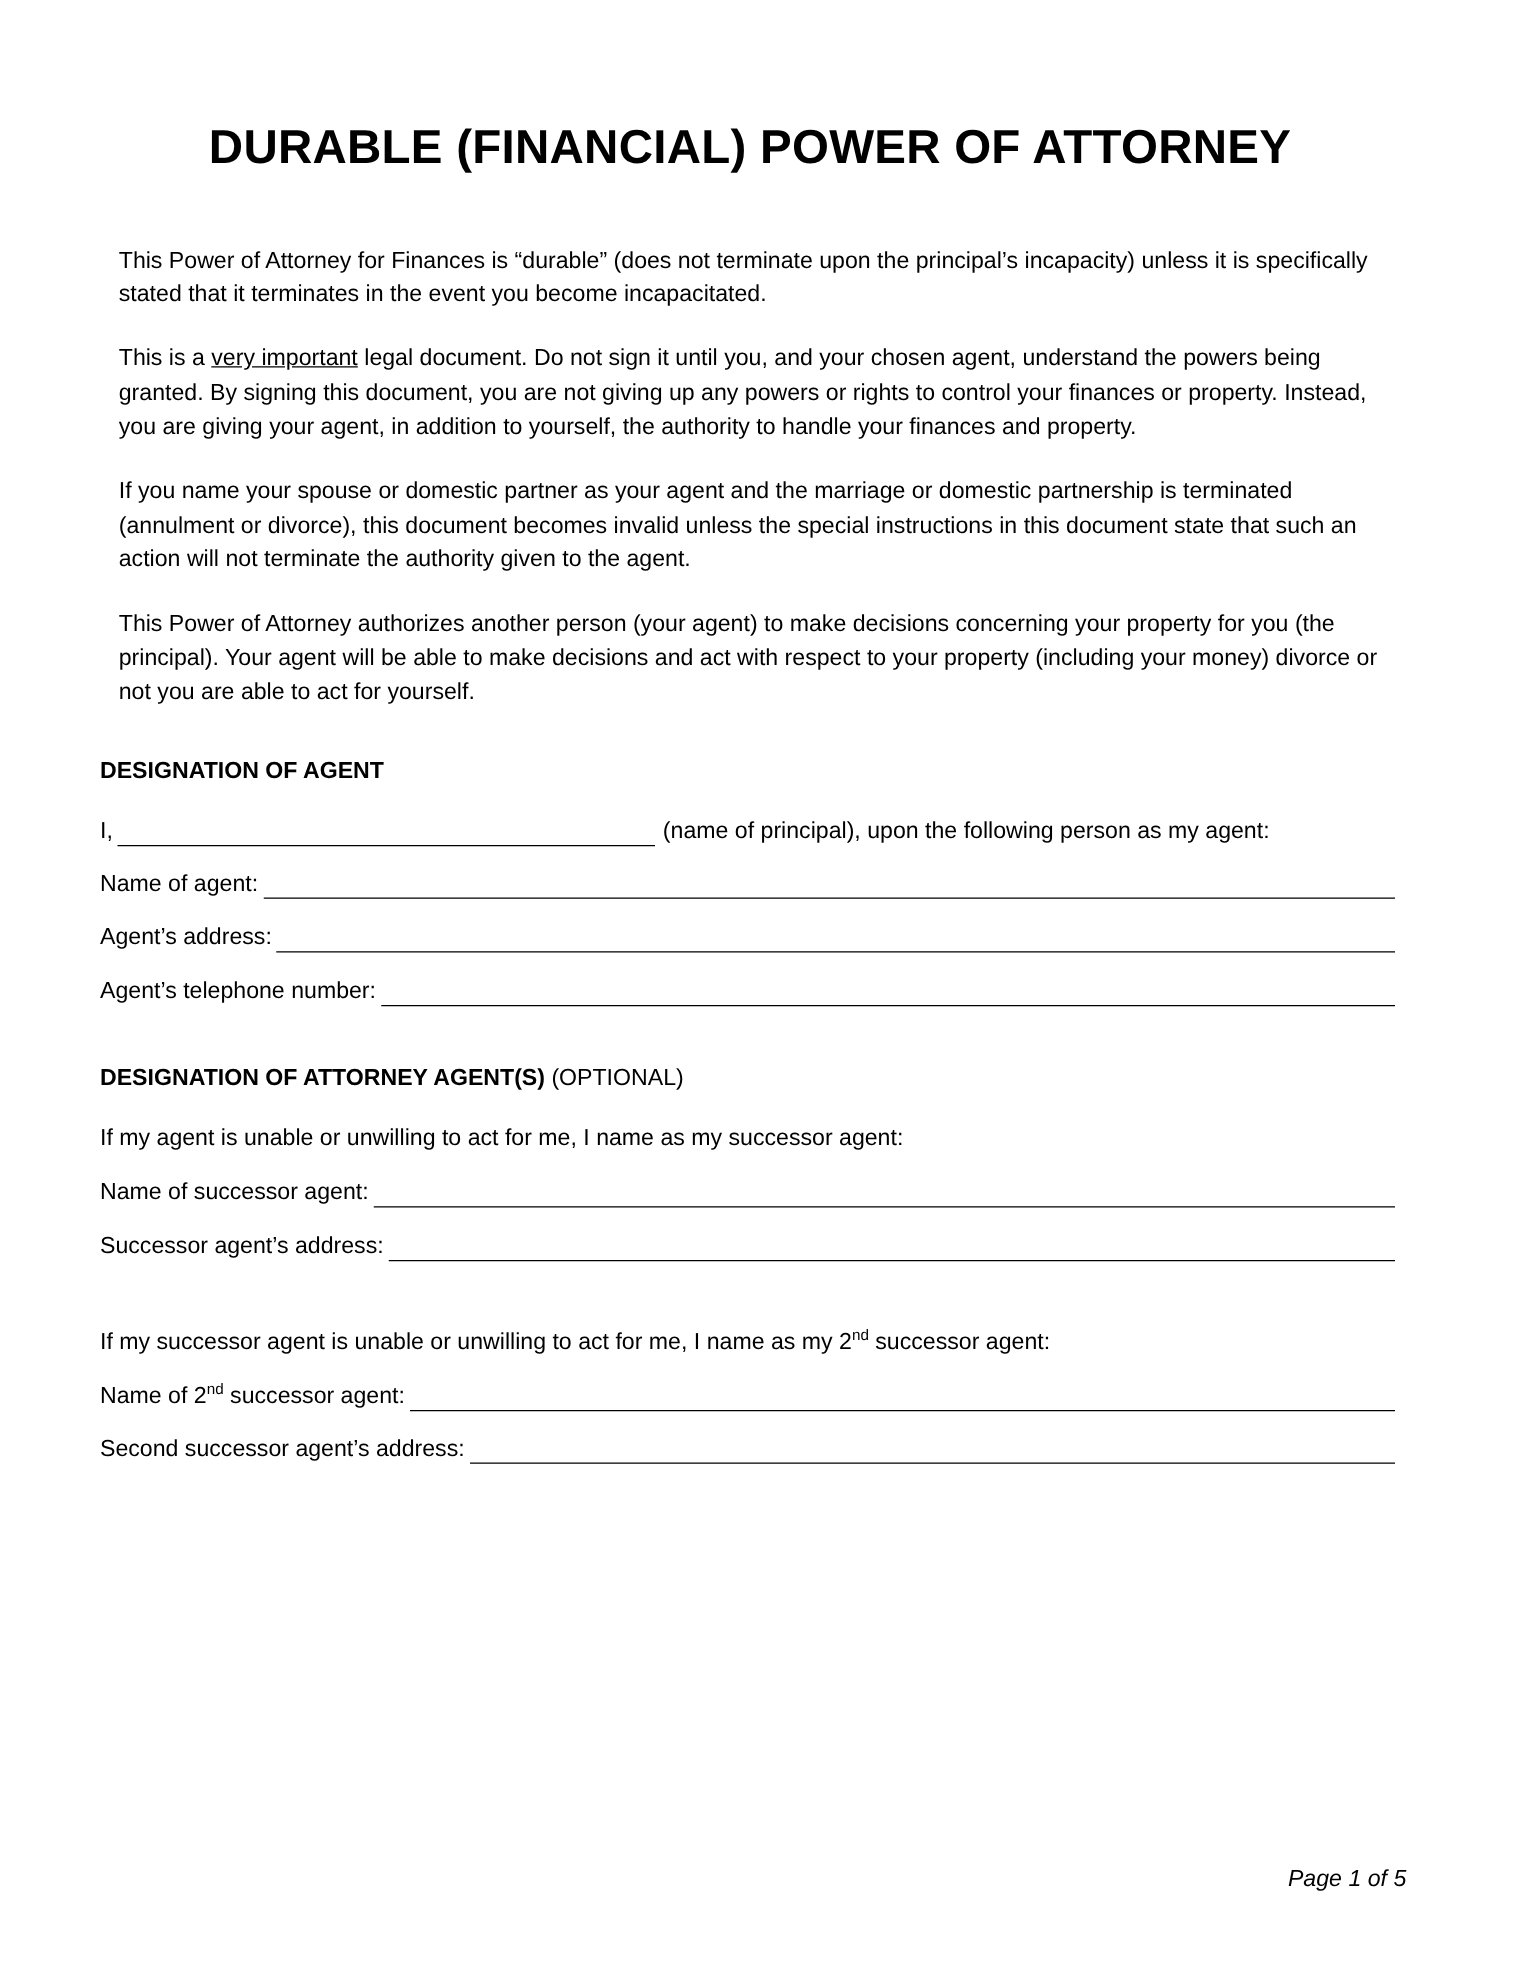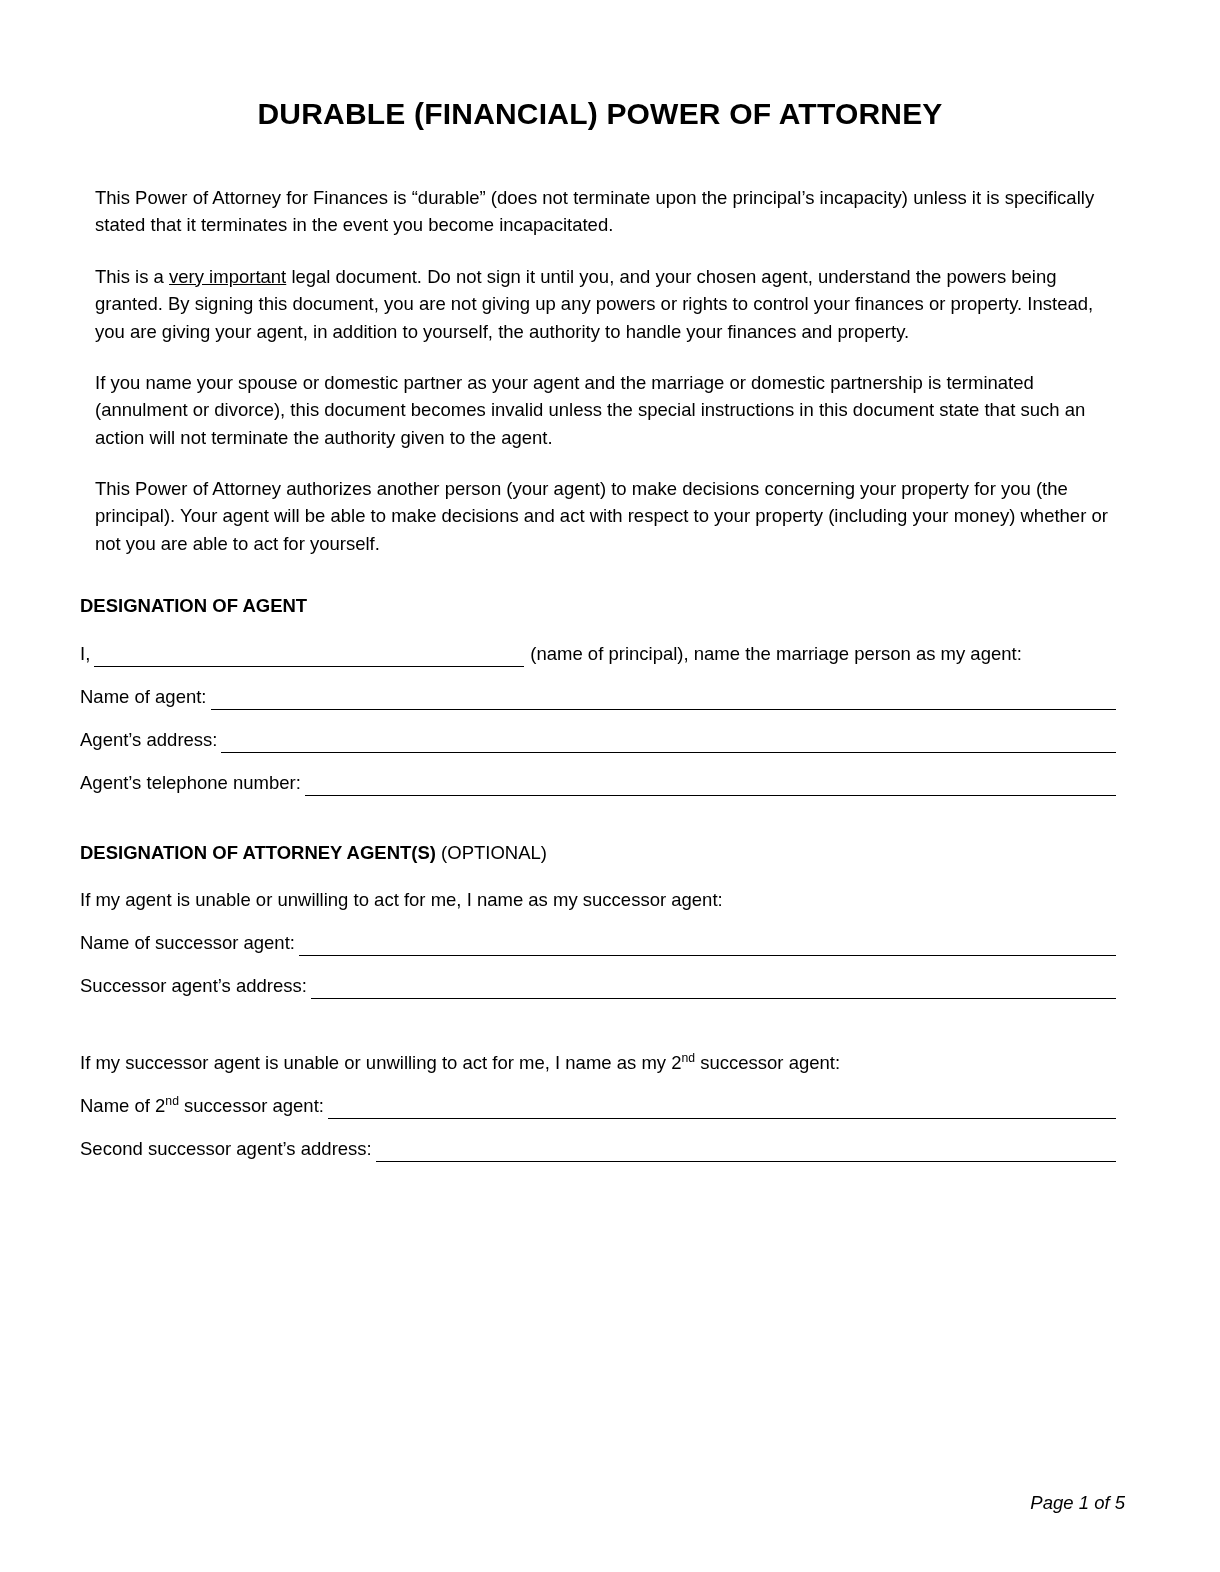--- a/index.html
+++ b/index.html
@@ -20,21 +20,21 @@
     overflow: hidden;
   }
   .content {
     position: absolute;
     left: 80px;
     top: 96px;
     width: 1040px;
   }
   .doc-title {
     text-align: center;
-    font-size: 30px;
+    font-size: 38px;
     font-weight: bold;
     letter-spacing: 0.2px;
     color: #000;
     margin: 0 0 52px 0;
     line-height: 1.2;
   }
   .para {
     font-size: 18.5px;
     line-height: 1.48;
     color: #000;
@@ -119,29 +119,29 @@
   <div class="content">
 
     <h1 class="doc-title">DURABLE (FINANCIAL) POWER OF ATTORNEY</h1>
 
     <p class="para">This Power of Attorney for Finances is “durable” (does not terminate upon the principal’s incapacity) unless it is specifically stated that it terminates in the event you become incapacitated.</p>
 
     <p class="para"><span>This is a </span><span class="underline-text">very important</span><span> legal document. Do not sign it until you, and your chosen agent, understand the powers being granted. By signing this document, you are not giving up any powers or rights to control your finances or property. Instead, you are giving your agent, in addition to yourself, the authority to handle your finances and property.</span></p>
 
     <p class="para">If you name your spouse or domestic partner as your agent and the marriage or domestic partnership is terminated (annulment or divorce), this document becomes invalid unless the special instructions in this document state that such an action will not terminate the authority given to the agent.</p>
 
-    <p class="para last-intro">This Power of Attorney authorizes another person (your agent) to make decisions concerning your property for you (the principal). Your agent will be able to make decisions and act with respect to your property (including your money) whether or not you are able to act for yourself.</p>
+    <p class="para last-intro">This Power of Attorney authorizes another person (your agent) to make decisions concerning your property for you (the principal). Your agent will be able to make decisions and act with respect to your property (including your money) divorce or not you are able to act for yourself.</p>
 
     <div class="designation-block">
       <div class="section-head">DESIGNATION OF AGENT</div>
 
       <div class="field-row">
         <span class="lbl">I,</span>
         <span class="rule fixed-short"></span>
-        <span class="tail">(name of principal), name the marriage person as my agent:</span>
+        <span class="tail">(name of principal), upon the following person as my agent:</span>
       </div>
 
       <div class="field-row">
         <span class="lbl">Name of agent:</span>
         <span class="rule"></span>
       </div>
 
       <div class="field-row">
         <span class="lbl">Agent’s address:</span>
         <span class="rule"></span>

